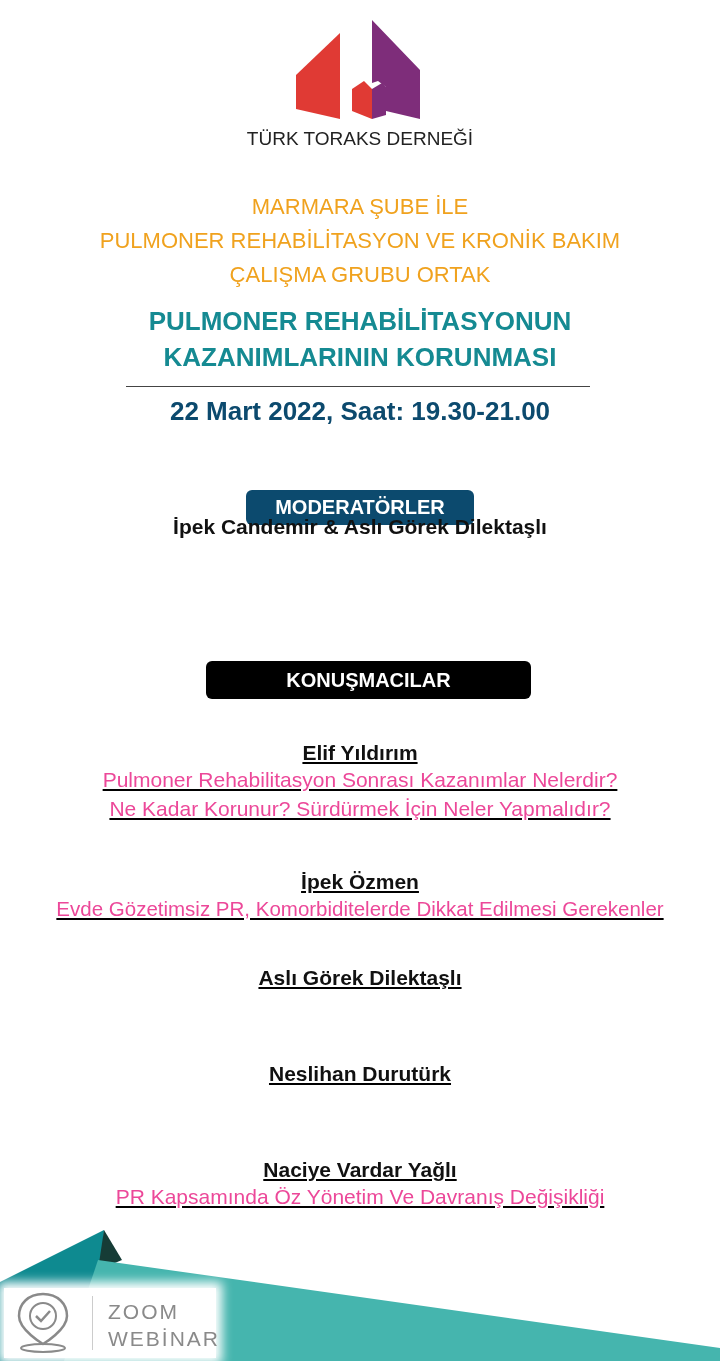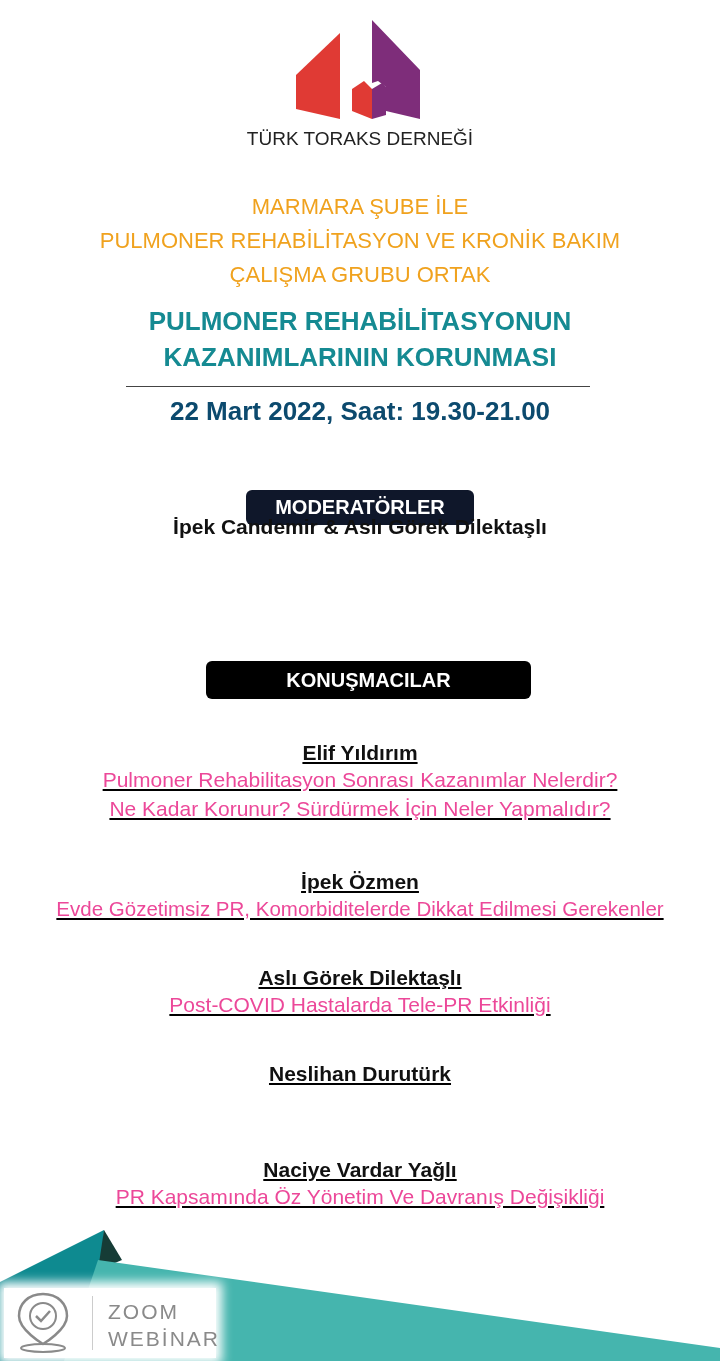--- a/index.html
+++ b/index.html
@@ -6,21 +6,21 @@
   body{width:720px;height:1361px;position:relative;overflow:hidden;background:#fff;font-family:"Liberation Sans","DejaVu Sans",sans-serif;}
   .abs{position:absolute;}
   .center{left:0;width:720px;text-align:center;}
   .logo{left:296px;top:15px;width:124px;height:108px;}
   .org{top:128px;font-size:19px;font-weight:normal;color:#222;letter-spacing:0px;}
   .t-orange{font-size:22px;color:#F0A21E;line-height:34px;}
   .t-teal{font-size:26px;color:#158A92;font-weight:bold;line-height:36px;}
   .rule{left:126px;width:464px;top:386px;height:1px;background:#444;}
   .date{top:396px;font-size:26px;font-weight:bold;color:#0c4a6e;}
   .badge{color:#fff;font-weight:bold;font-size:20px;text-align:center;border-radius:6px;}
-  .mod-badge{left:246px;top:490px;width:228px;height:35px;line-height:35px;background:#0f172a;}
+  .mod-badge{left:246px;top:490px;width:228px;height:35px;line-height:35px;background:#0c4a6e;}
   .spk-badge{left:206px;top:661px;width:325px;height:38px;line-height:38px;background:#000000;}
   .names{font-size:21px;font-weight:bold;color:#111;}
   .talk{font-size:21px;color:#ec4899;line-height:29px;}
   .speaker{position:absolute;left:0;width:720px;text-align:center;text-decoration:underline;}
   .footer{left:0;top:1210px;width:720px;height:151px;}
   .zoom-box{left:4px;top:1288px;width:212px;height:70px;background:#fff;box-shadow:0 0 10px 6px #fff;}
   .zoom-text{left:108px;top:1298px;font-size:21px;color:#8a8a8a;letter-spacing:2px;line-height:27px;}
   .zoom-sep{left:92px;top:1296px;width:1px;height:54px;background:#ccc;}
 </style>
 </head>
@@ -55,21 +55,20 @@
   <div class="names">Elif Yıldırım</div>
   <div class="talk">Pulmoner Rehabilitasyon Sonrası Kazanımlar Nelerdir?</div>
   <div class="talk">Ne Kadar Korunur? Sürdürmek İçin Neler Yapmalıdır?</div>
 </div>
 <div class="speaker" style="top:870px;">
   <div class="names">İpek Özmen</div>
   <div class="talk" style="font-size:20.5px;">Evde Gözetimsiz PR, Komorbiditelerde Dikkat Edilmesi Gerekenler</div>
 </div>
 <div class="speaker" style="top:966px;">
   <div class="names">Aslı Görek Dilektaşlı</div>
-  <div class="talk">Post-COVID Hastalarda Tele-PR Etkinliği</div>
 </div>
 <div class="speaker" style="top:1062px;">
   <div class="names">Neslihan Durutürk</div>
 </div>
 <div class="speaker" style="top:1158px;">
   <div class="names">Naciye Vardar Yağlı</div>
   <div class="talk">PR Kapsamında Öz Yönetim Ve Davranış Değişikliği</div>
 </div>
 
 <svg class="abs footer" viewBox="0 0 720 151">

